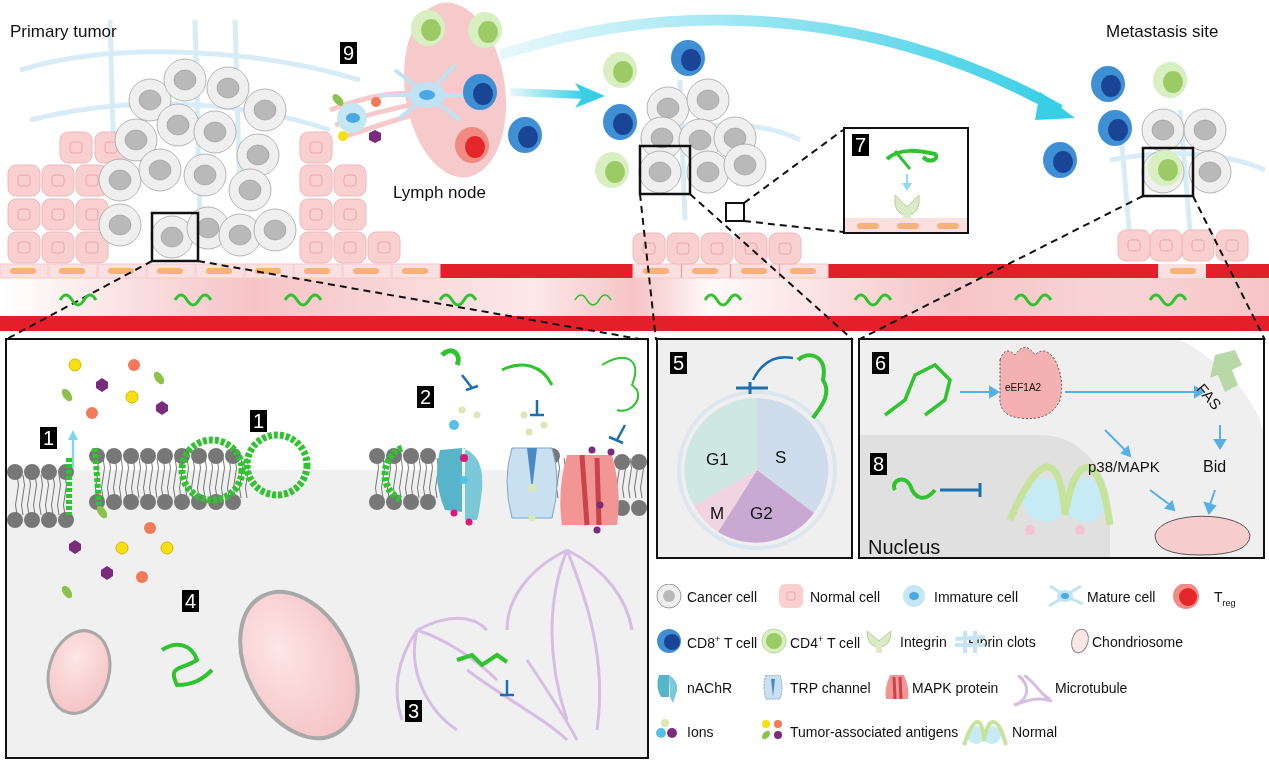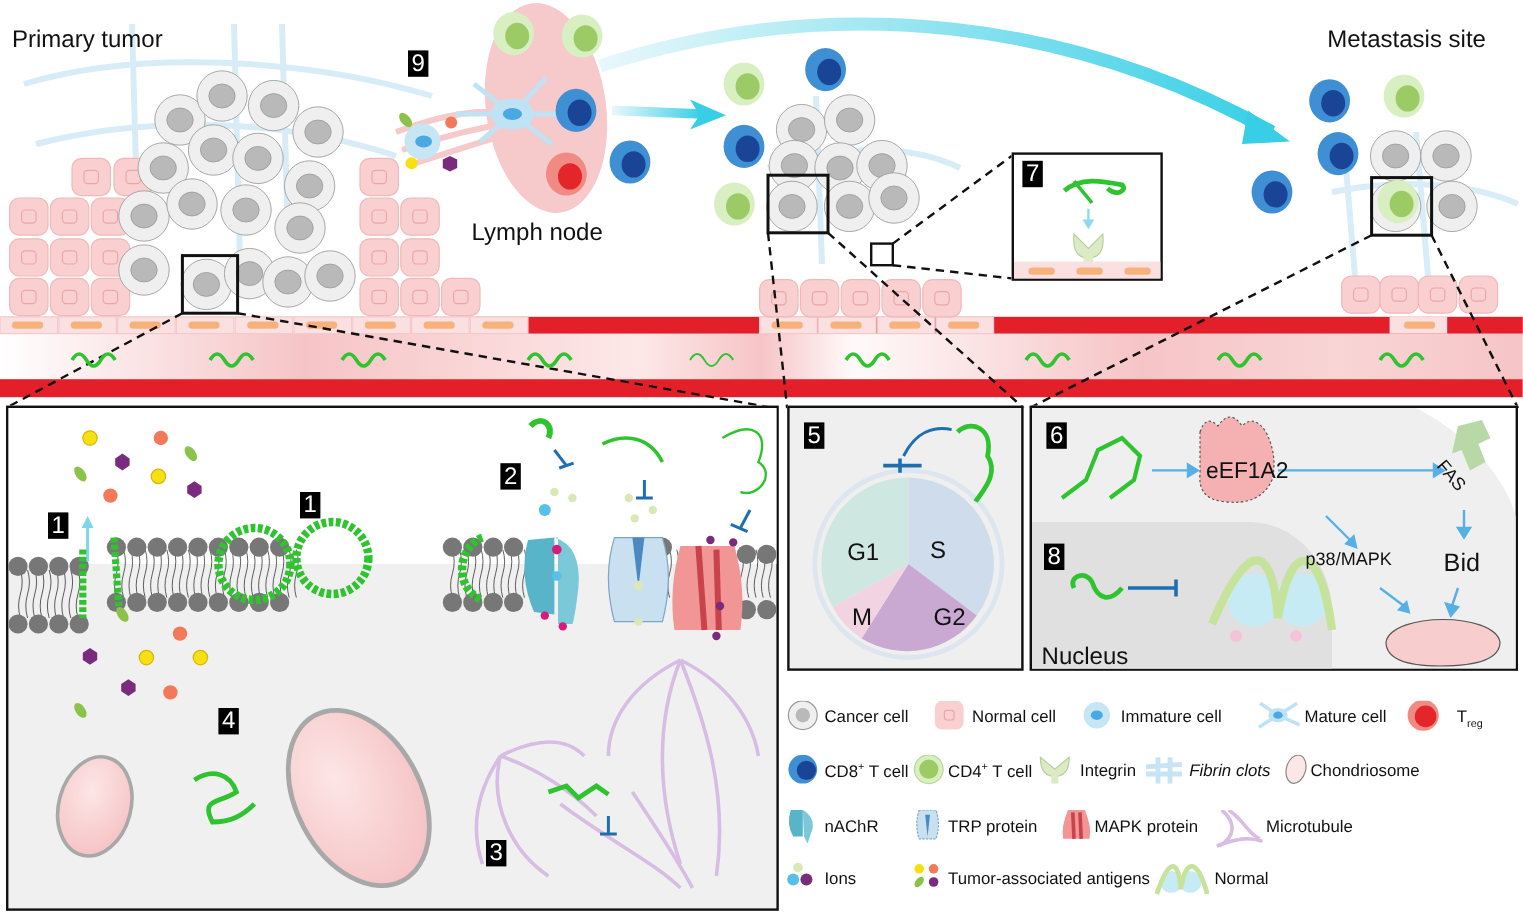--- a/index.html
+++ b/index.html
@@ -1,17 +1,17 @@
 <!DOCTYPE html>
 <html><head>
 <meta charset="utf-8">
 <style>
   html,body{margin:0;padding:0;background:#fff;}
   body{width:1269px;height:761px;position:relative;overflow:hidden;font-family:"Liberation Sans",sans-serif;color:#111;}
-  .lbl{position:absolute;font-size:20px;white-space:nowrap;}
+  .lbl{position:absolute;font-size:17px;white-space:nowrap;}
   .num{position:absolute;background:#000;color:#fff;font-size:20px;line-height:22px;padding:0 3px;font-family:"Liberation Sans",sans-serif;}
   .panel{position:absolute;border:2px solid #111;box-sizing:border-box;overflow:hidden;}
   .leg-text{position:absolute;font-size:14px;white-space:nowrap;}
   svg{position:absolute;left:0;top:0;}
 </style>
 </head>
 <body>
 
 <svg width="1269" height="761">
   <defs>
@@ -528,21 +528,21 @@
     <path d="M99 130 L156 173 A72 72 0 0 1 60 192 Z" fill="#c9a8d1"></path>
     <path d="M99 130 L60 192 A72 72 0 0 1 36 166 Z" fill="#f2d3e1"></path>
     <path d="M78 48 L110 48" stroke="#1e6fb0" stroke-width="3"></path>
     <path d="M92 42 L92 54" stroke="#1e6fb0" stroke-width="3"></path>
     <path d="M95 40 C105 20 120 15 135 18" stroke="#1e6fb0" stroke-width="2.5" fill="none"></path>
     <path d="M140 20 C150 10 170 15 165 40 C175 55 160 70 155 78" stroke="#2fc42f" stroke-width="4" fill="none"></path>
   </svg>
   <div class="num" style="left:12px;top:12px;">5</div>
   <div class="lbl" style="left:48px;top:110px;">G1</div>
   <div class="lbl" style="left:117px;top:108px;">S</div>
-  <div class="lbl" style="left:92px;top:164px;margin-left:28px;">G2</div>
+  <div class="lbl" style="left:92px;top:164px;">G2</div>
   <div class="lbl" style="left:52px;top:164px;">M</div>
 </div>
 
 <div class="panel" style="left:858px;top:338px;width:407px;height:221px;background:#fff;">
   <svg width="407" height="221">
     <path d="M0 0 L320 0 C360 20 400 60 405 100 L405 221 L0 221 Z" fill="#efefef"></path>
     <path d="M0 95 L180 95 C220 95 250 130 250 170 L250 221 L0 221 Z" fill="#e0e0e0"></path>
 
     <path d="M25 75 L45 60 L55 35 L75 25 L90 40 L85 60 L65 75" stroke="#2fc42f" stroke-width="3.5" fill="none"></path>
 
@@ -574,40 +574,40 @@
       <circle cx="225" cy="160" r="22" fill="#c7ebf4"></circle>
       <path d="M150 180 C180 110 200 110 205 175 C215 110 240 110 250 185" stroke="#c6e39c" stroke-width="7" fill="none"></path>
       <circle cx="170" cy="190" r="5" fill="#f5c3d6"></circle>
         <circle cx="220" cy="190" r="5" fill="#f5c3d6"></circle>
     </g>
 
     <path d="M295 195 C300 170 385 170 390 195 Q390 215 340 215 Q295 215 295 195 Z" fill="#f7cdce" stroke="#555"></path>
   </svg>
   <div class="num" style="left:12px;top:12px;">6</div>
   <div class="num" style="left:10px;top:113px;">8</div>
-  <div class="lbl" style="left:145px;top:42px;font-size:19px;">eEF1A2</div>
+  <div class="lbl" style="left:145px;top:42px;font-size:10px;">eEF1A2</div>
   <div class="lbl" style="left:335px;top:48px;font-size:15px;transform:rotate(50deg);">FAS</div>
   <div class="lbl" style="left:228px;top:118px;font-size:15px;">p38/MAPK</div>
-  <div class="lbl" style="left:343px;top:118px;font-size:21px;">Bid</div>
+  <div class="lbl" style="left:343px;top:118px;font-size:16px;">Bid</div>
   <div class="lbl" style="left:8px;top:196px;font-size:20px;">Nucleus</div>
 </div>
 
 <div id="legend">
     <div class="leg-text" style="left: 687px; top: 589px;"><span>Cancer cell</span></div>
     <div class="leg-text" style="left: 810px; top: 589px;"><span>Normal cell</span></div>
     <div class="leg-text" style="left: 934px; top: 589px;"><span>Immature cell</span></div>
     <div class="leg-text" style="left: 1087px; top: 589px;"><span>Mature cell</span></div>
     <div class="leg-text" style="left: 1214px; top: 589px;"><span>T</span><sub style="font-size: 9px;">reg</sub></div>
     <div class="leg-text" style="left: 687px; top: 634px;"><span>CD8</span><sup style="font-size: 9px;">+</sup><span> T cell</span></div>
     <div class="leg-text" style="left: 790px; top: 634px;"><span>CD4</span><sup style="font-size: 9px;">+</sup><span> T cell</span></div>
     <div class="leg-text" style="left: 900px; top: 634px;"><span>Integrin</span></div>
-    <div class="leg-text" style="left: 991px; top: 634px; font-style: italic;"><span>Fibrin clots</span></div>
+    <div class="leg-text" style="left: 968px; top: 634px;"><span>Fibrin clots</span></div>
     <div class="leg-text" style="left: 1092px; top: 634px;"><span>Chondriosome</span></div>
     <div class="leg-text" style="left: 687px; top: 680px;"><span>nAChR</span></div>
-    <div class="leg-text" style="left: 790px; top: 680px;"><span>TRP protein</span></div>
+    <div class="leg-text" style="left: 790px; top: 680px;"><span>TRP channel</span></div>
     <div class="leg-text" style="left: 912px; top: 680px;"><span>MAPK protein</span></div>
     <div class="leg-text" style="left: 1055px; top: 680px;"><span>Microtubule</span></div>
     <div class="leg-text" style="left: 687px; top: 724px;"><span>Ions</span></div>
     <div class="leg-text" style="left: 790px; top: 724px; text-align: center;"><span>Tumor-associated antigens</span></div>
     <div class="leg-text" style="left: 1012px; top: 724px;"><span>Normal</span></div>
   </div>
 
 <svg width="46" height="32" style="position:absolute;left:655px;top:584px;">
     <circle cx="14" cy="12" r="12" fill="#efefef" stroke="#999"></circle>
     <ellipse cx="14" cy="12" rx="6" ry="6" fill="#b9b9b9"></ellipse>

